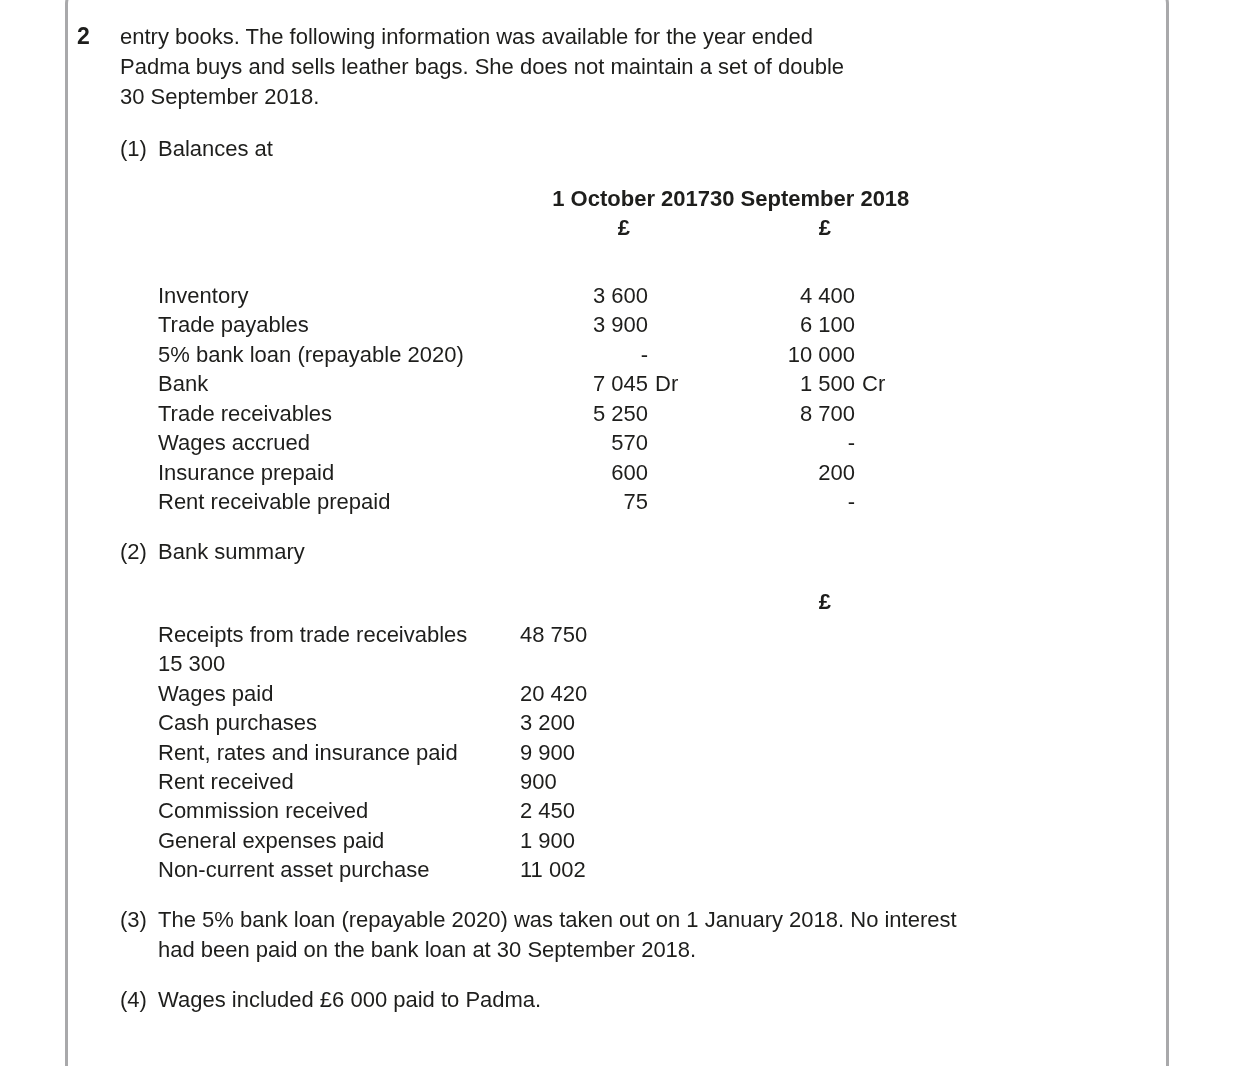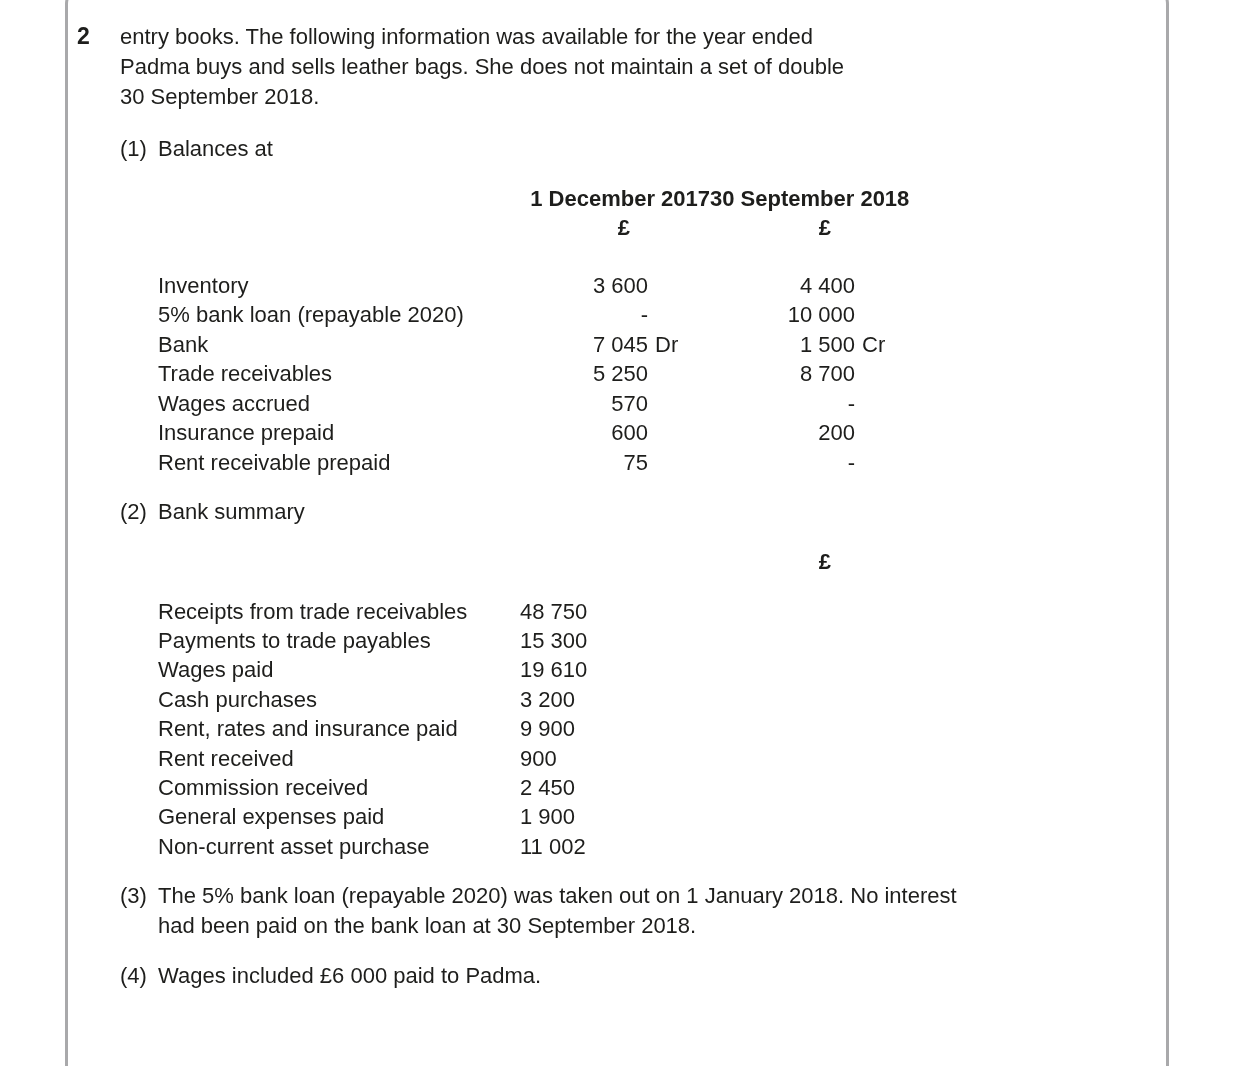--- a/index.html
+++ b/index.html
@@ -63,32 +63,32 @@
   }
   .c-label { width: 362px; flex: none; }
   .c-num1  { width: 128px; flex: none; text-align: right; }
   .c-suf1  { width: 40px;  flex: none; padding-left: 7px; }
   .c-num2  { width: 167px; flex: none; text-align: right; }
   .c-suf2  { width: 40px;  flex: none; padding-left: 7px; }
 
   .pound-row { font-weight: bold; }
   .pound-row .c-num1 { padding-right: 18px; }
   .pound-row .c-num2 { padding-right: 24px; }
-  .bal-rows { margin-top: 28px; }
+  .bal-rows { margin-top: 38px; }
 
   
   .sum-pound {
     display: flex;
     margin-left: 38px;
     margin-top: 20px;
     font-weight: bold;
     line-height: 29.5px;
   }
   .sum-pound .sp { width: 697px; flex: none; text-align: right; padding-right: 24px; }
-  .sum-rows { margin-top: 20px; }
+  .sum-rows { margin-top: 4px; }
   .row2 { display: flex; margin-left: 38px; line-height: 29.4px; }
   .c2-label { width: 362px; flex: none; }
   .c2-num   { width: 335px; flex: none; text-align: left; }
 
   .para {
     display: flex;
     margin-top: 20px;
     line-height: 30px;
   }
   .para .lines div { line-height: 30px; }
@@ -108,40 +108,47 @@
       <div>30 September 2018.</div>
     </div>
 
     <div class="part-head">
       <span class="marker">(1)</span>
       <span>Balances at</span>
     </div>
 
     <div>
       <div class="bal-hdr">
-        <span class="h1">1 December 2017</span>
+        <span class="h1">1 October 2017</span>
         <span class="h2">30 September 2018</span>
       </div>
       <div class="row pound-row">
         <span class="c-label"></span>
         <span class="c-num1">£</span>
         <span class="c-suf1"></span>
         <span class="c-num2">£</span>
         <span class="c-suf2"></span>
       </div>
 
       <div class="bal-rows">
         <div class="row">
           <span class="c-label">Inventory</span>
           <span class="c-num1">3 600</span>
           <span class="c-suf1"></span>
           <span class="c-num2">4 400</span>
           <span class="c-suf2"></span>
         </div>
         <div class="row">
+          <span class="c-label">Trade payables</span>
+          <span class="c-num1">3 900</span>
+          <span class="c-suf1"></span>
+          <span class="c-num2">6 100</span>
+          <span class="c-suf2"></span>
+        </div>
+        <div class="row">
           <span class="c-label">5% bank loan (repayable 2020)</span>
           <span class="c-num1">-</span>
           <span class="c-suf1"></span>
           <span class="c-num2">10 000</span>
           <span class="c-suf2"></span>
         </div>
         <div class="row">
           <span class="c-label">Bank</span>
           <span class="c-num1">7 045</span>
           <span class="c-suf1">Dr</span>
@@ -187,26 +194,25 @@
     <div>
       <div class="sum-pound">
         <span class="sp">£</span>
       </div>
       <div class="sum-rows">
         <div class="row2">
           <span class="c2-label">Receipts from trade receivables</span>
           <span class="c2-num">48 750</span>
         </div>
         <div class="row2">
-          <span class="c2-label">Payments to trade payables</span>
           <span class="c2-num">15 300</span>
         </div>
         <div class="row2">
           <span class="c2-label">Wages paid</span>
-          <span class="c2-num">19 610</span>
+          <span class="c2-num">20 420</span>
         </div>
         <div class="row2">
           <span class="c2-label">Cash purchases</span>
           <span class="c2-num">3 200</span>
         </div>
         <div class="row2">
           <span class="c2-label">Rent, rates and insurance paid</span>
           <span class="c2-num">9 900</span>
         </div>
         <div class="row2">

